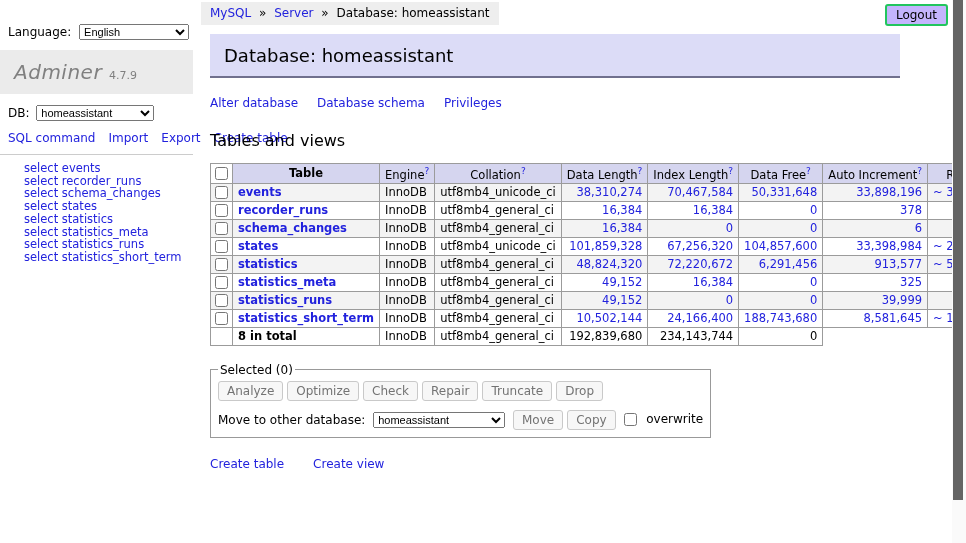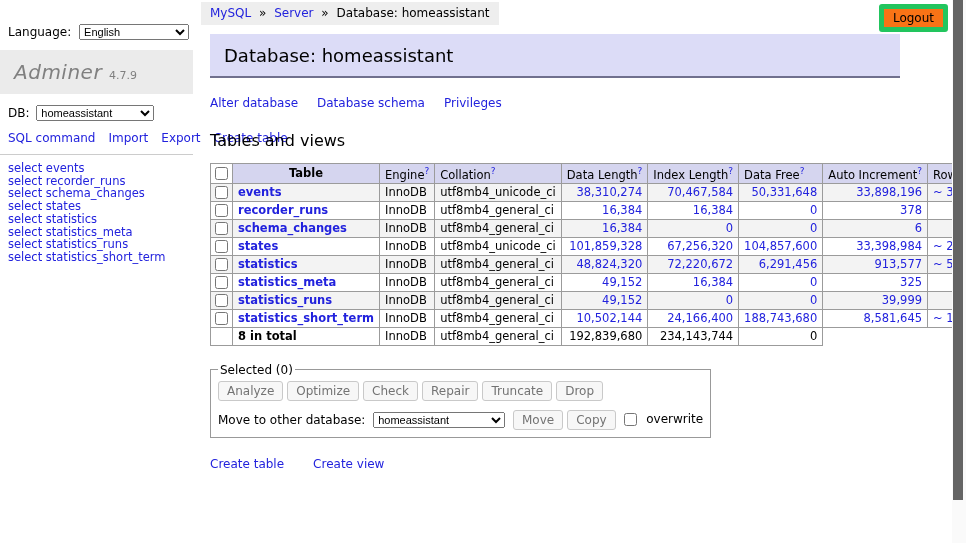--- a/index.html
+++ b/index.html
@@ -30,36 +30,36 @@
     letter-spacing: 0.5px;
   }
   .brand-ver { font-size: 11px; color: #808080; margin-left: 3px; }
   .db-row { margin: 0; padding: 11px 0 0 8px; white-space: nowrap; }
   .db-row select { width: 118px; font-size: 11px; margin-left: 3px; }
   .side-actions {
     margin: 0; padding: 10px 0 0 8px; width: 188px; line-height: 14px;
   }
   .side-actions a { margin-right: 13px; white-space: nowrap; }
   .side-hr { border: none; border-top: 1px solid #ccc; margin: 9px 0 7px 0; }
-  .side-links { padding-left: 8px; }
+  .side-links { padding-left: 24px; }
   .side-links a { display: block; line-height: 12.7px; font-size: 11.5px; }
 
   
   .main { position: absolute; left: 210px; top: 0; width: 690px; }
   .breadcrumb {
     display: inline-block; background: #eeeeee;
     padding: 4px 10px 5px 9px; margin-top: 2px; margin-left: -9px;
     font-size: 12px;
   }
   .breadcrumb .sep { color: #000; margin: 0 4px; }
   .logout-btn {
     position: absolute; right: 18px; top: 4px;
     font-family: inherit; font-size: 12px;
-    padding: 2px 9px; background: #f97316;
-    border: 5px solid #22c55e; border-radius: 3px; cursor: pointer; text-align: center;
+    padding: 2px 9px; background: #c4b5fd;
+    border: 2px solid #22c55e; border-radius: 3px; cursor: pointer; text-align: center;
   }
   .page-title {
     margin: 9px 0 0 0; background: #dcdcf7;
     border-bottom: 2px solid #70708e;
     padding: 11px 0 10px 14px;
     font-size: 18px; font-weight: 400; color: #000;
   }
   .page-links { margin: 18px 0 0 0; }
   .page-links a { margin-right: 19px; }
   h3 { font-size: 16px; font-weight: 400; margin: 21px 0 9px 0; color: #000; }
@@ -82,21 +82,21 @@
     color: #737373; background: #f7f7f7; border-color: #c9c9c9; cursor: default;
   }
 
   
   table {
     border-collapse: collapse; margin-top: 13px;
     font-size: 11.5px; white-space: nowrap;
   }
   th, td { border: 1px solid #9b9b9b; padding: 1px 5px; height: 18px; }
   thead th {
-    background: #d5d5ef; font-weight: 400; text-align: left;
+    background: #d5d5ef; font-weight: 400; text-align: center;
   }
   thead th.col-table { font-weight: 700; text-align: center; }
   th sup a { font-size: 9px; }
   tbody tr:nth-child(odd) { background: #f3f3f3; }
   td.check, th.check { text-align: center; padding: 0 3px; background: inherit; }
   td.num { text-align: right; }
   td .tname { font-weight: 700; }
   tfoot td { background: #fff; }
   tfoot .total-label { font-weight: 700; }
   input[type="checkbox"] { width: 13px; height: 13px; margin: 1px; vertical-align: middle; }

